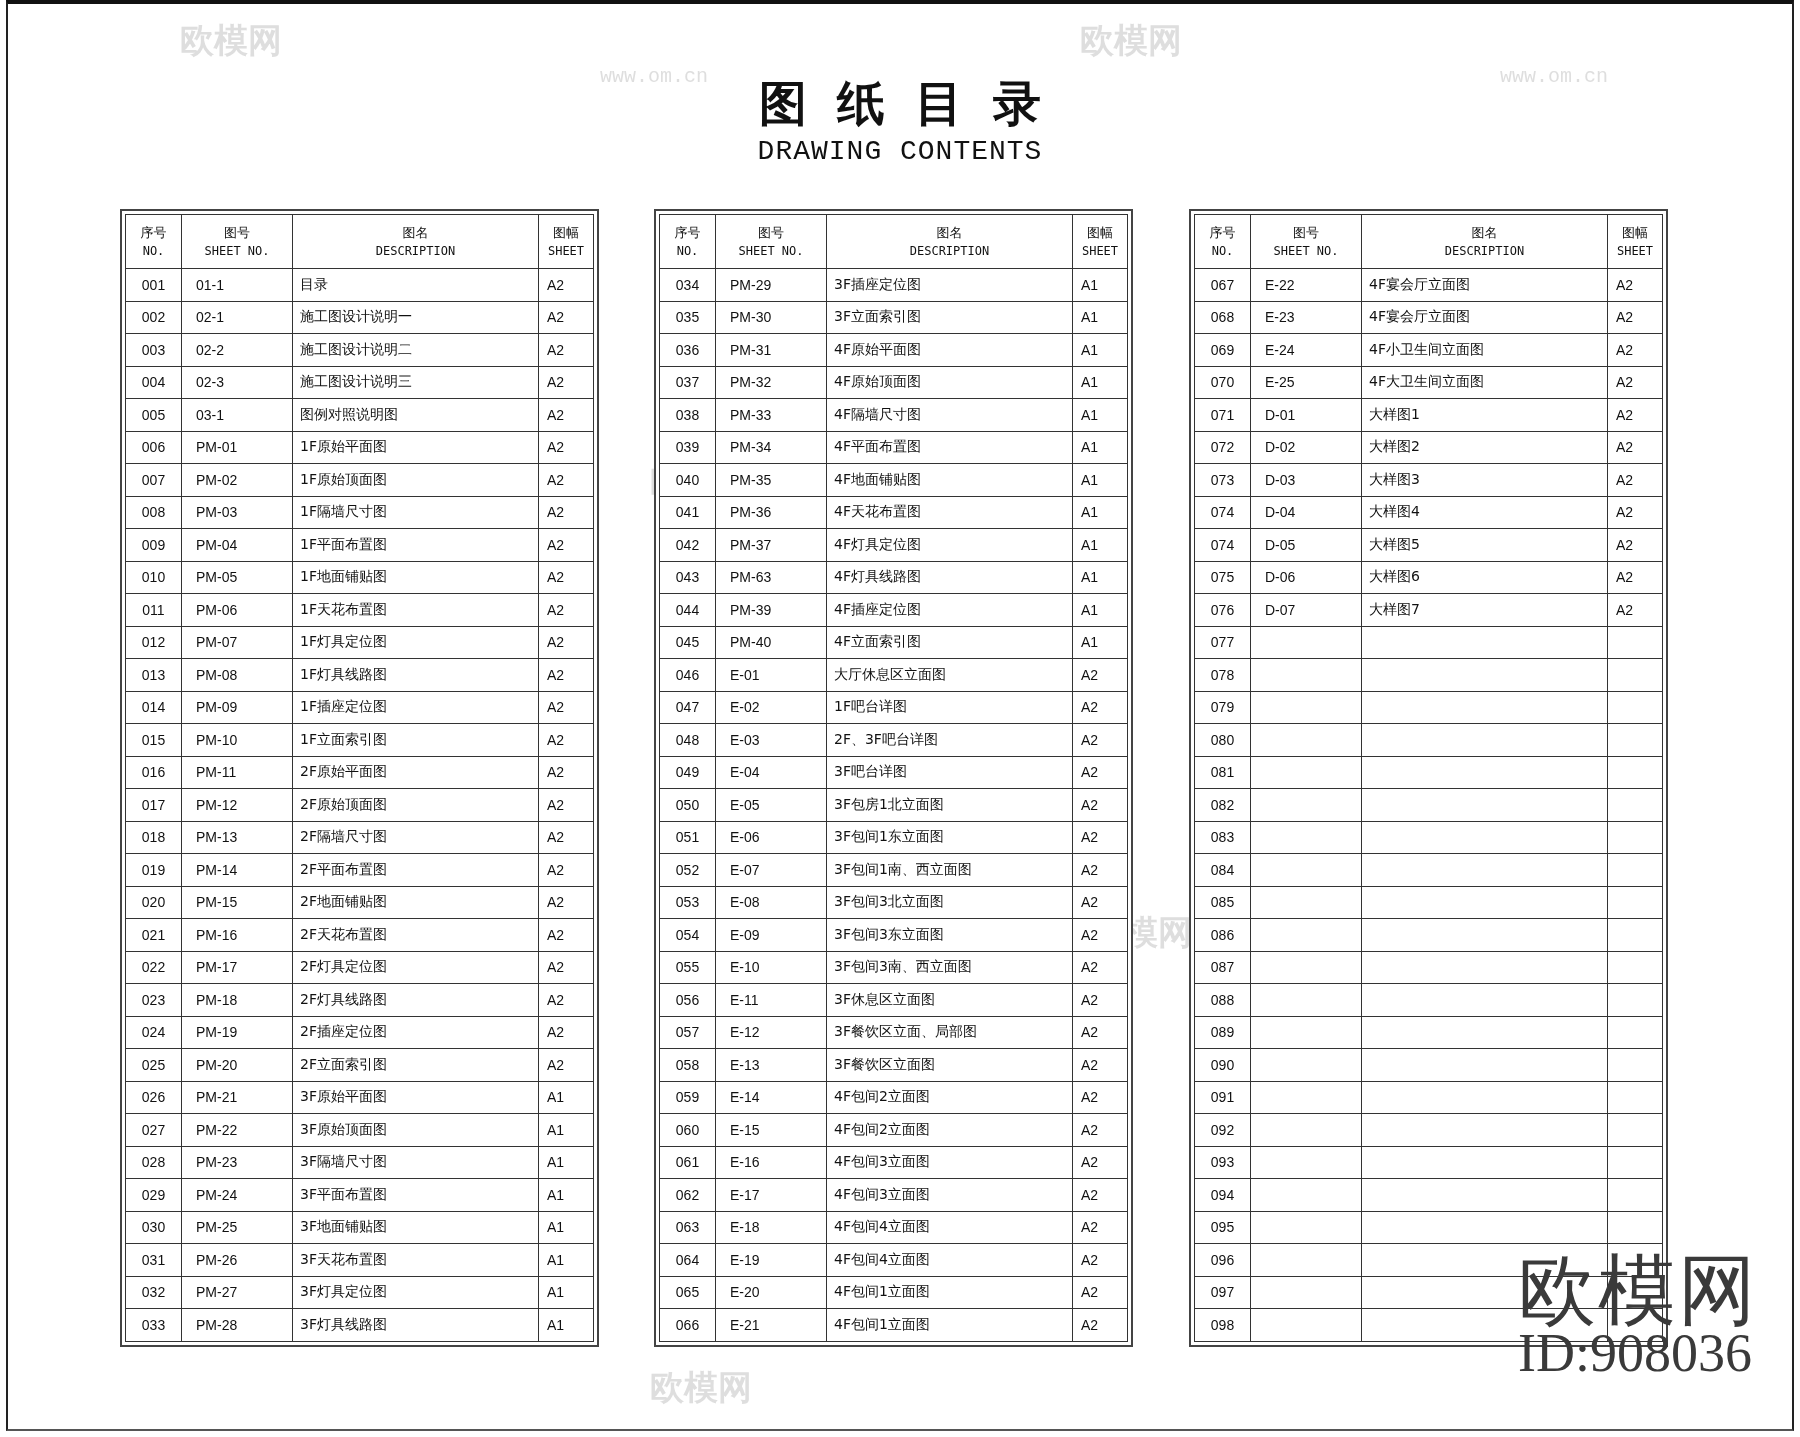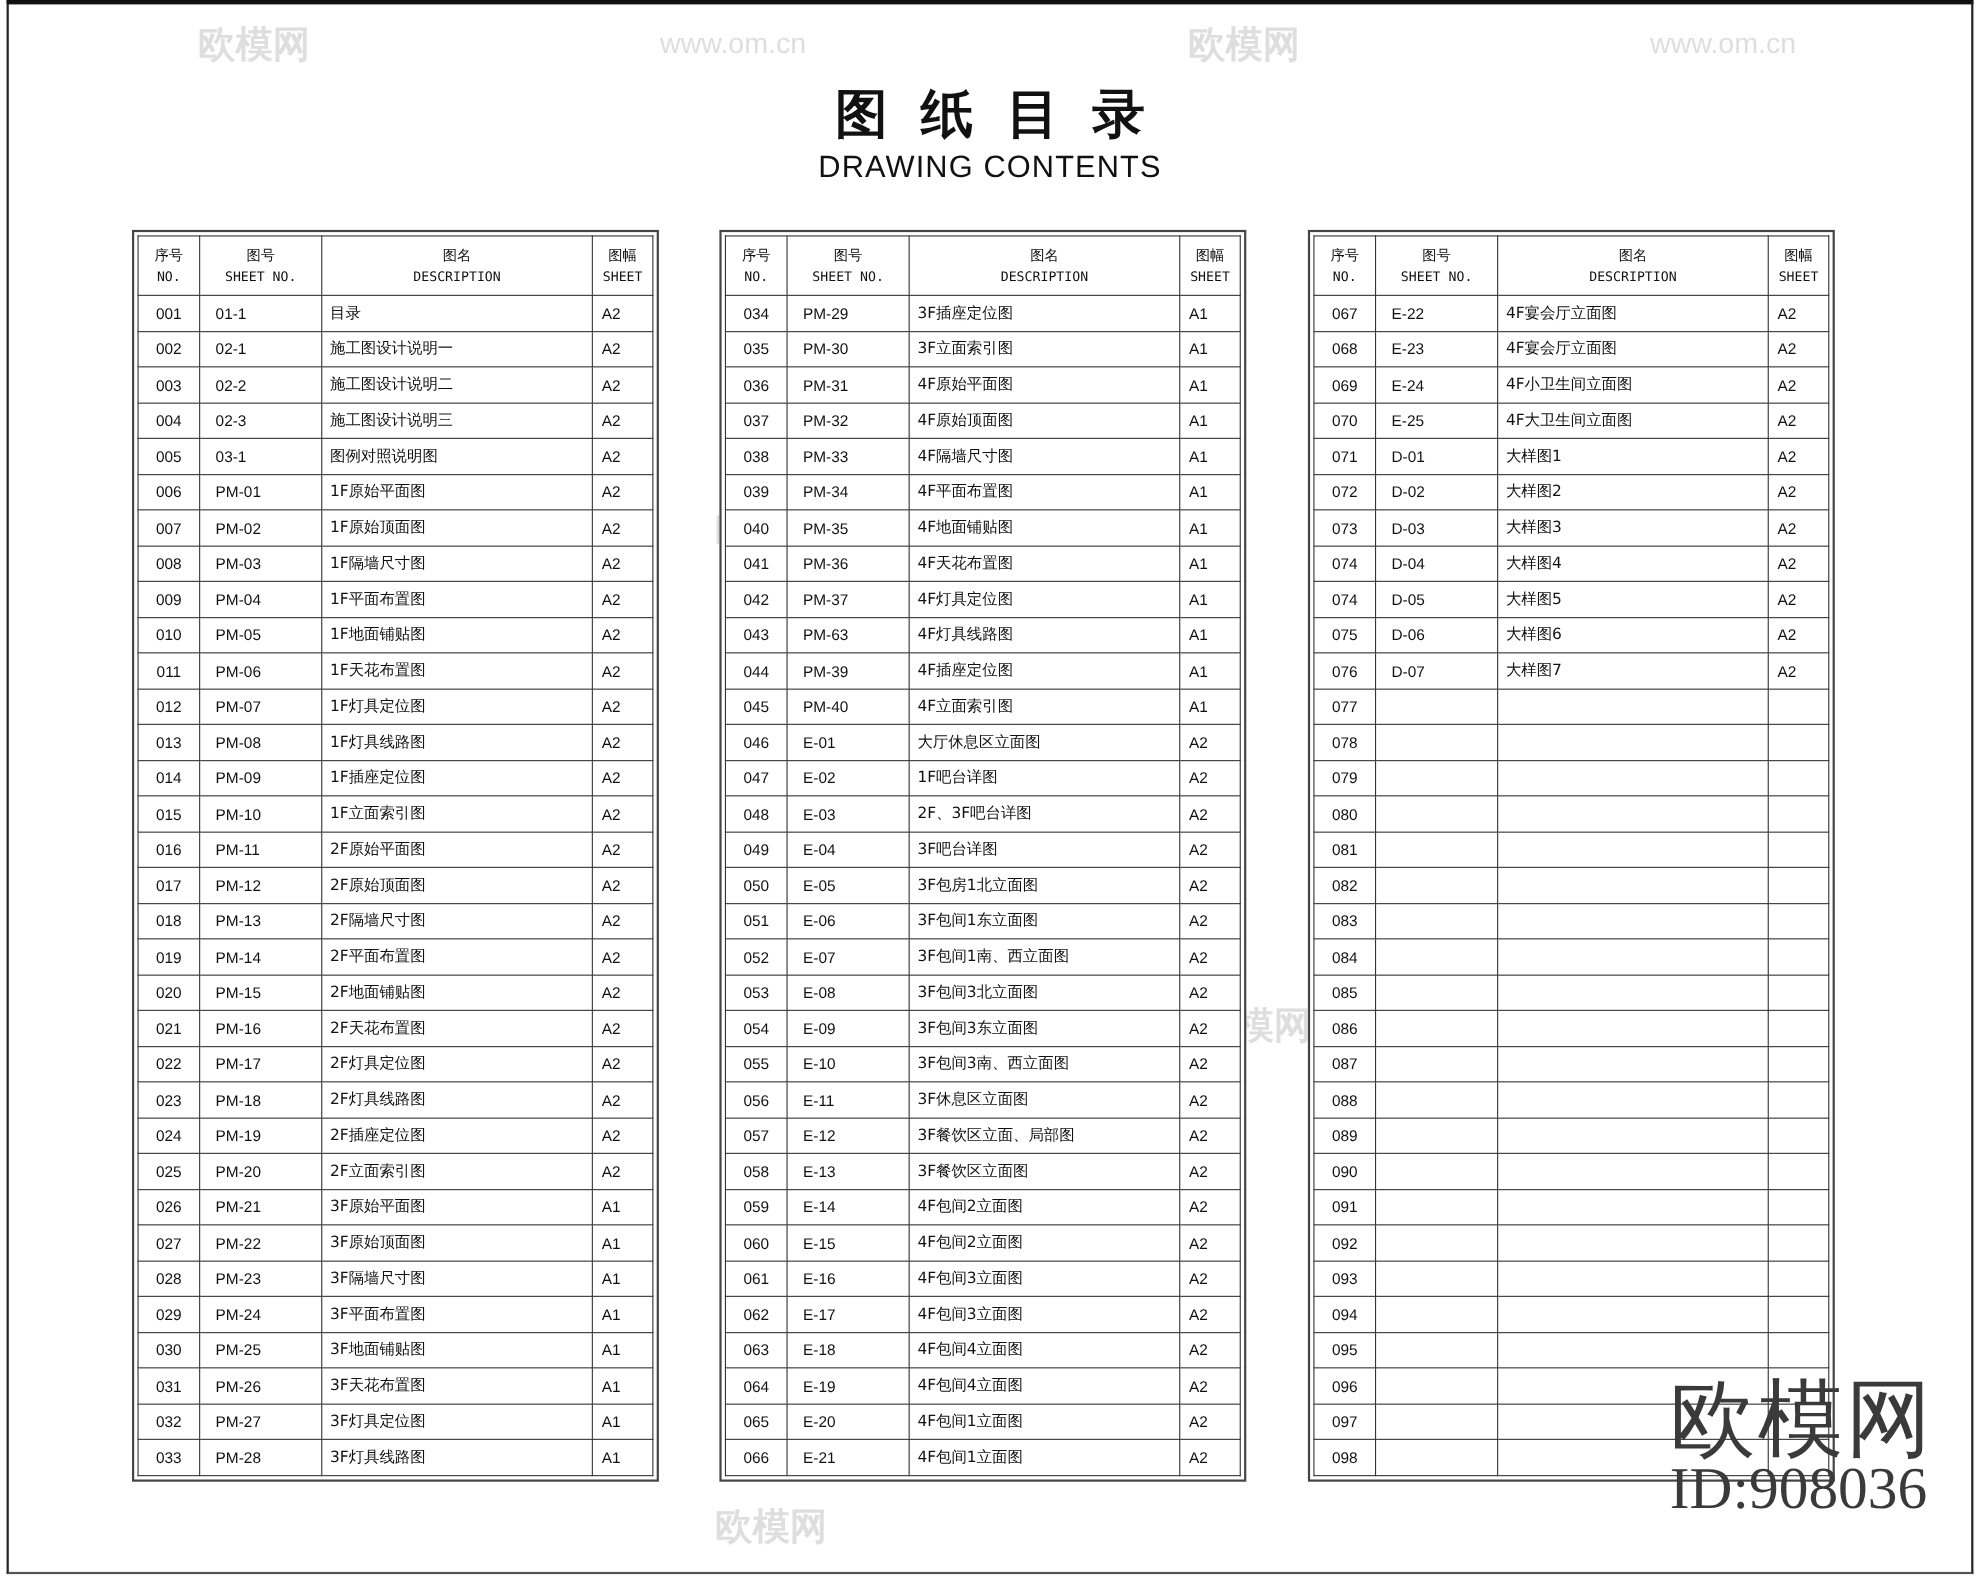--- a/index.html
+++ b/index.html
@@ -1,33 +1,33 @@
 <!DOCTYPE html>
 <html><head>
 <meta charset="utf-8">
 <style>
   html, body { margin:0; padding:0; }
   body { width:1800px; height:1437px; background:#ffffff; position:relative; overflow:hidden; font-family:"DejaVu Sans", sans-serif; color:#111; }
   .frame { position:absolute; left:6px; top:0; width:1788px; height:1431px; border-left:2px solid #222; border-right:2px solid #222; border-bottom:2px solid #555; border-top:4px solid #111; box-sizing:border-box; }
   .title-zh { position:absolute; top:72px; left:0; width:1800px; text-align:center; font-size:48px; letter-spacing:30px; font-weight:bold; font-family:"DejaVu Sans", sans-serif; padding-left:30px; box-sizing:border-box; }
-  .title-en { position:absolute; top:136px; left:0; width:1800px; text-align:center; font-size:28px; font-family:Liberation Sans, sans-serif; letter-spacing:1px; }
+  .title-en { position:absolute; top:136px; left:0; width:1800px; text-align:center; font-size:28px; font-family:Liberation Mono, monospace; letter-spacing:1px; }
   .tbl-wrap { position:absolute; top:209px; border:2px solid #444; padding:3px; background:#fff; }
   table { border-collapse:collapse; table-layout:fixed; }
   td, th { border:1px solid #333; font-size:14px; height:31.5px; padding:0; font-weight:normal; white-space:nowrap; overflow:hidden; }
   th { height:53px; line-height:18px; font-size:13px; text-align:center; }
   th .en { font-family:"DejaVu Sans Mono", monospace; font-size:12px; }
   td.no { text-align:center; font-family:"Liberation Sans", sans-serif; }
   td.sheet-no { padding-left:14px; font-family:"Liberation Sans", sans-serif; }
   td.desc { padding-left:7px; font-size:14px; }
   td.size { padding-left:8px; font-family:"Liberation Sans", sans-serif; }
   .wm-id { position:absolute; left:1518px; top:1250px; color:#3a3a3a; font-family:"DejaVu Sans", sans-serif; }
   .wm-id .big { font-size:78px; line-height:80px; letter-spacing:2px; }
   .wm-id .id { font-size:54px; line-height:46px; font-family:Liberation Serif, serif; }
   .wm-faint { position:absolute; color:rgba(160,160,160,0.35); font-size:34px; font-weight:bold; pointer-events:none; }
-  .wm-url { position:absolute; color:rgba(160,160,160,0.35); font-size:26px; font-family:Liberation Sans, sans-serif; pointer-events:none; }
+  .wm-url { position:absolute; color:rgba(160,160,160,0.35); font-size:20px; font-family:Liberation Mono, monospace; pointer-events:none;margin-top:41px; }
 </style>
 </head>
 <body>
 
 <div class="frame"></div>
 
 <div class="wm-faint" style="left:180px;top:18px;">欧模网</div>
 <div class="wm-url" style="left:600px;top:24px;">www.om.cn</div>
 <div class="wm-faint" style="left:1080px;top:18px;">欧模网</div>
 <div class="wm-url" style="left:1500px;top:24px;">www.om.cn</div>

